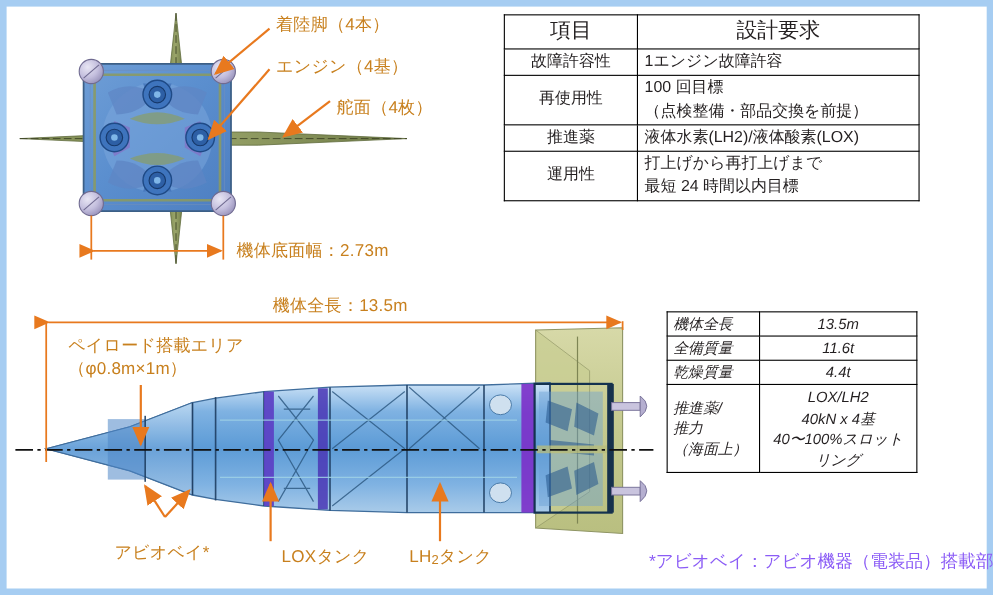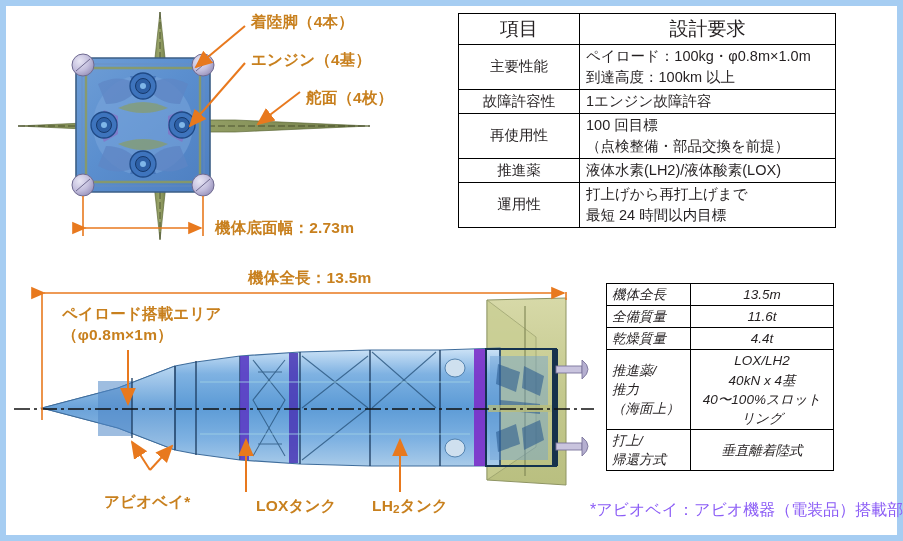--- a/index.html
+++ b/index.html
@@ -36,21 +36,21 @@
   #veh-table td.v{text-align:center;}
 
   .footnote{
     position:absolute;left:590px;top:500px;width:300px;
     font-size:16px;color:#8b5cf6;white-space:nowrap;
   }
 
   
   .lbl{
     position:absolute;color:#c8801e;white-space:nowrap;
-    font-size:15.5px;font-weight:bold;letter-spacing:.2px;text-align:right;
+    font-size:15.5px;font-weight:normal;letter-spacing:.2px;text-align:right;
   }
   svg.ov{position:absolute;left:0;top:0;width:903px;height:541px;pointer-events:none;}
 </style>
 </head>
 <body>
 
 <div class="frame"></div>
 
 <div class="stage">
 
@@ -284,27 +284,20 @@
   <div class="lbl" style="left:222px;top:496px;margin-left:34px;">LOXタンク</div>
   <div class="lbl" style="left:372px;top:496px;"><span>LH</span><span class="sub">2</span><span>タンク</span></div>
 
   <table class="spec" id="req-table">
     <tbody>
       <tr class="head">
         <td class="k">項目</td>
         <td class="v" style="text-align:center;">設計要求</td>
       </tr>
       <tr>
-        <td class="k">主要性能</td>
-        <td class="v">
-          <div>ペイロード：100kg・φ0.8m×1.0m</div>
-          <div>到達高度：100km 以上</div>
-        </td>
-      </tr>
-      <tr>
         <td class="k">故障許容性</td>
         <td class="v">1エンジン故障許容</td>
       </tr>
       <tr>
         <td class="k">再使用性</td>
         <td class="v">
           <div>100 回目標</div>
           <div>（点検整備・部品交換を前提）</div>
         </td>
       </tr>
@@ -341,25 +334,18 @@
           <div>推進薬/</div>
           <div>推力</div>
           <div>（海面上）</div>
         </td>
         <td class="v">
           <div>LOX/LH2</div>
           <div>40kN x 4基</div>
           <div>40〜100%スロットリング</div>
         </td>
       </tr>
-      <tr>
-        <td class="k">
-          <div>打上/</div>
-          <div>帰還方式</div>
-        </td>
-        <td class="v">垂直離着陸式</td>
-      </tr>
     </tbody>
   </table>
 
   <div class="footnote">*アビオベイ：アビオ機器（電装品）搭載部</div>
 
 </div>
 
 </body></html>

